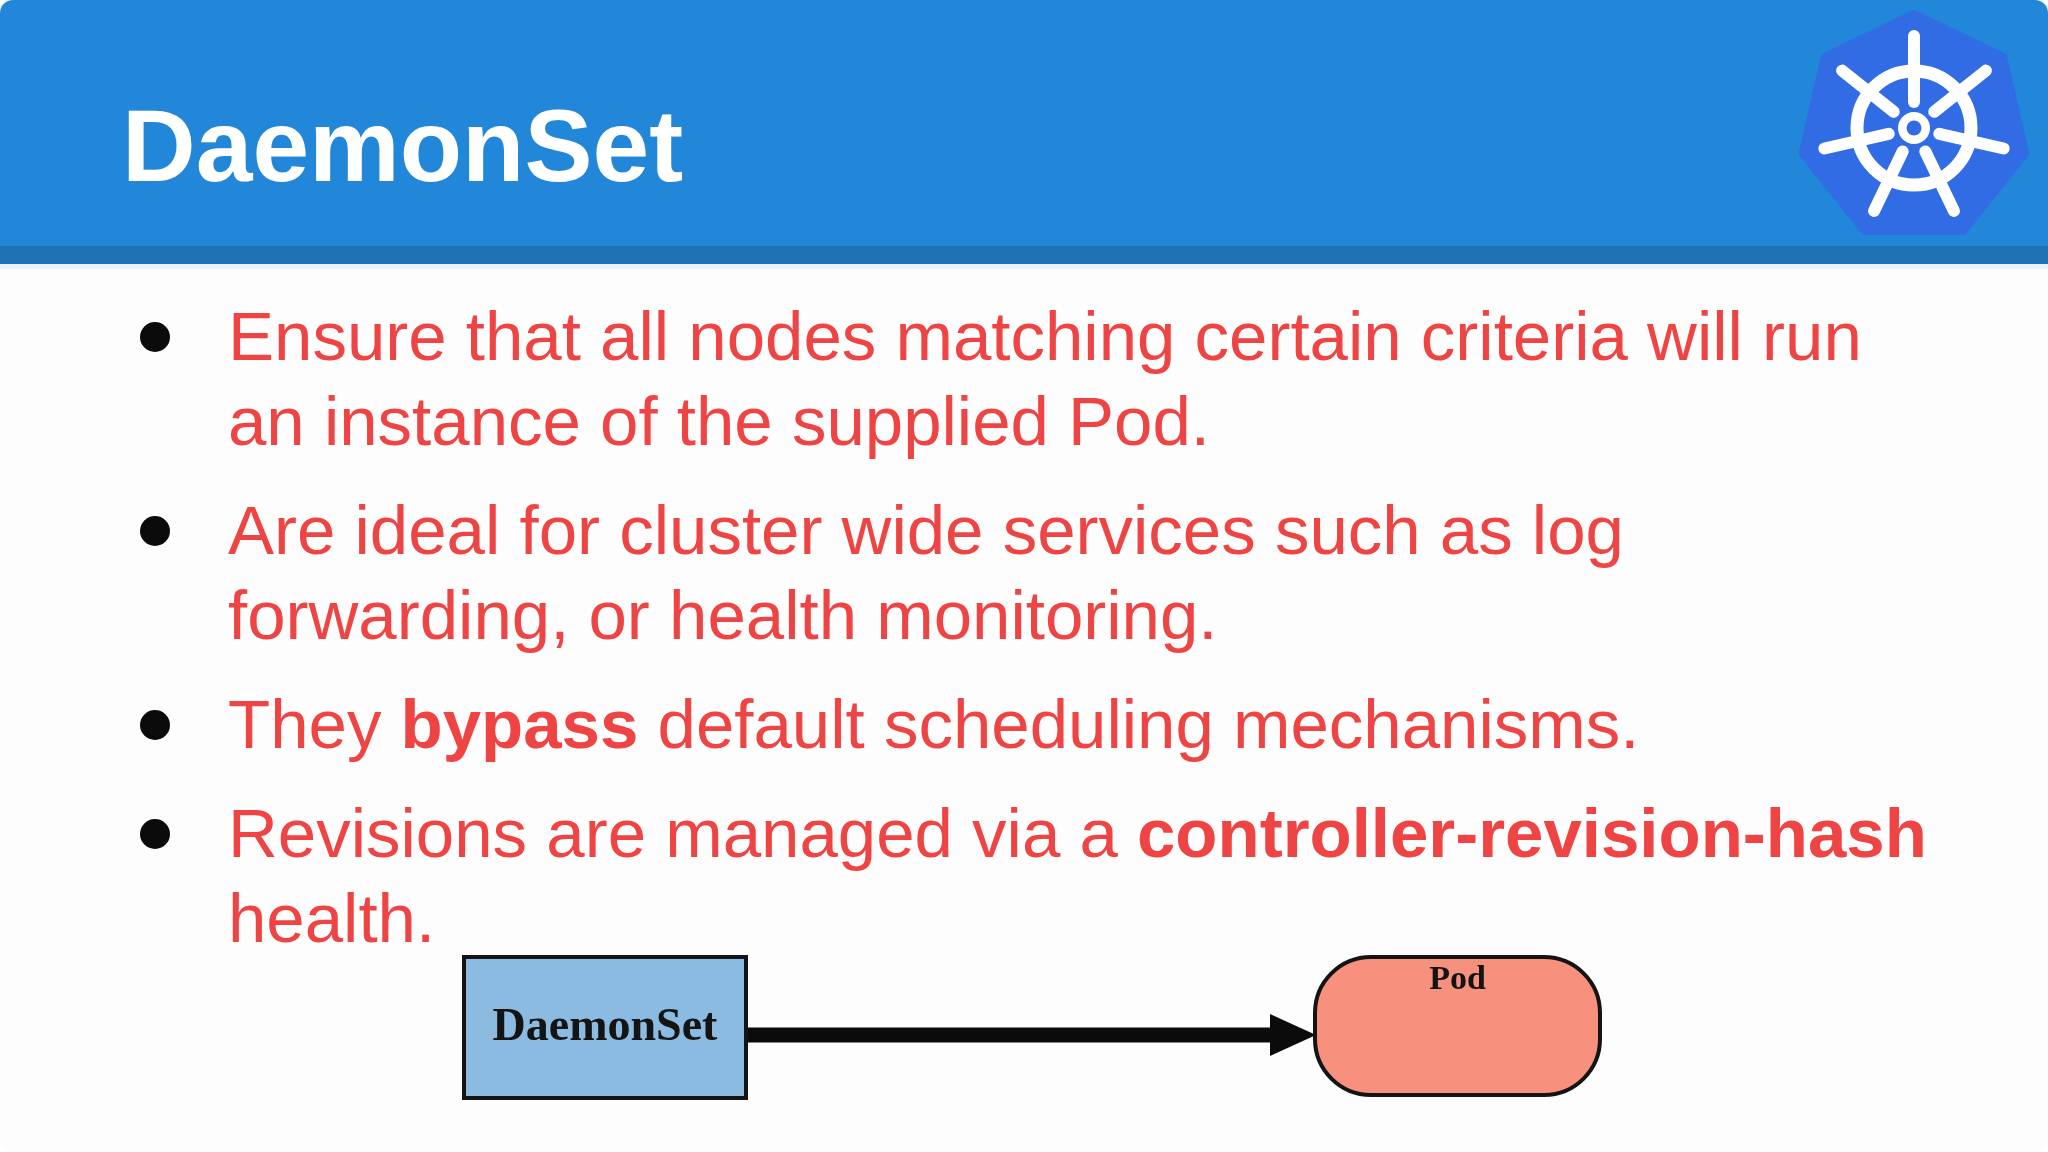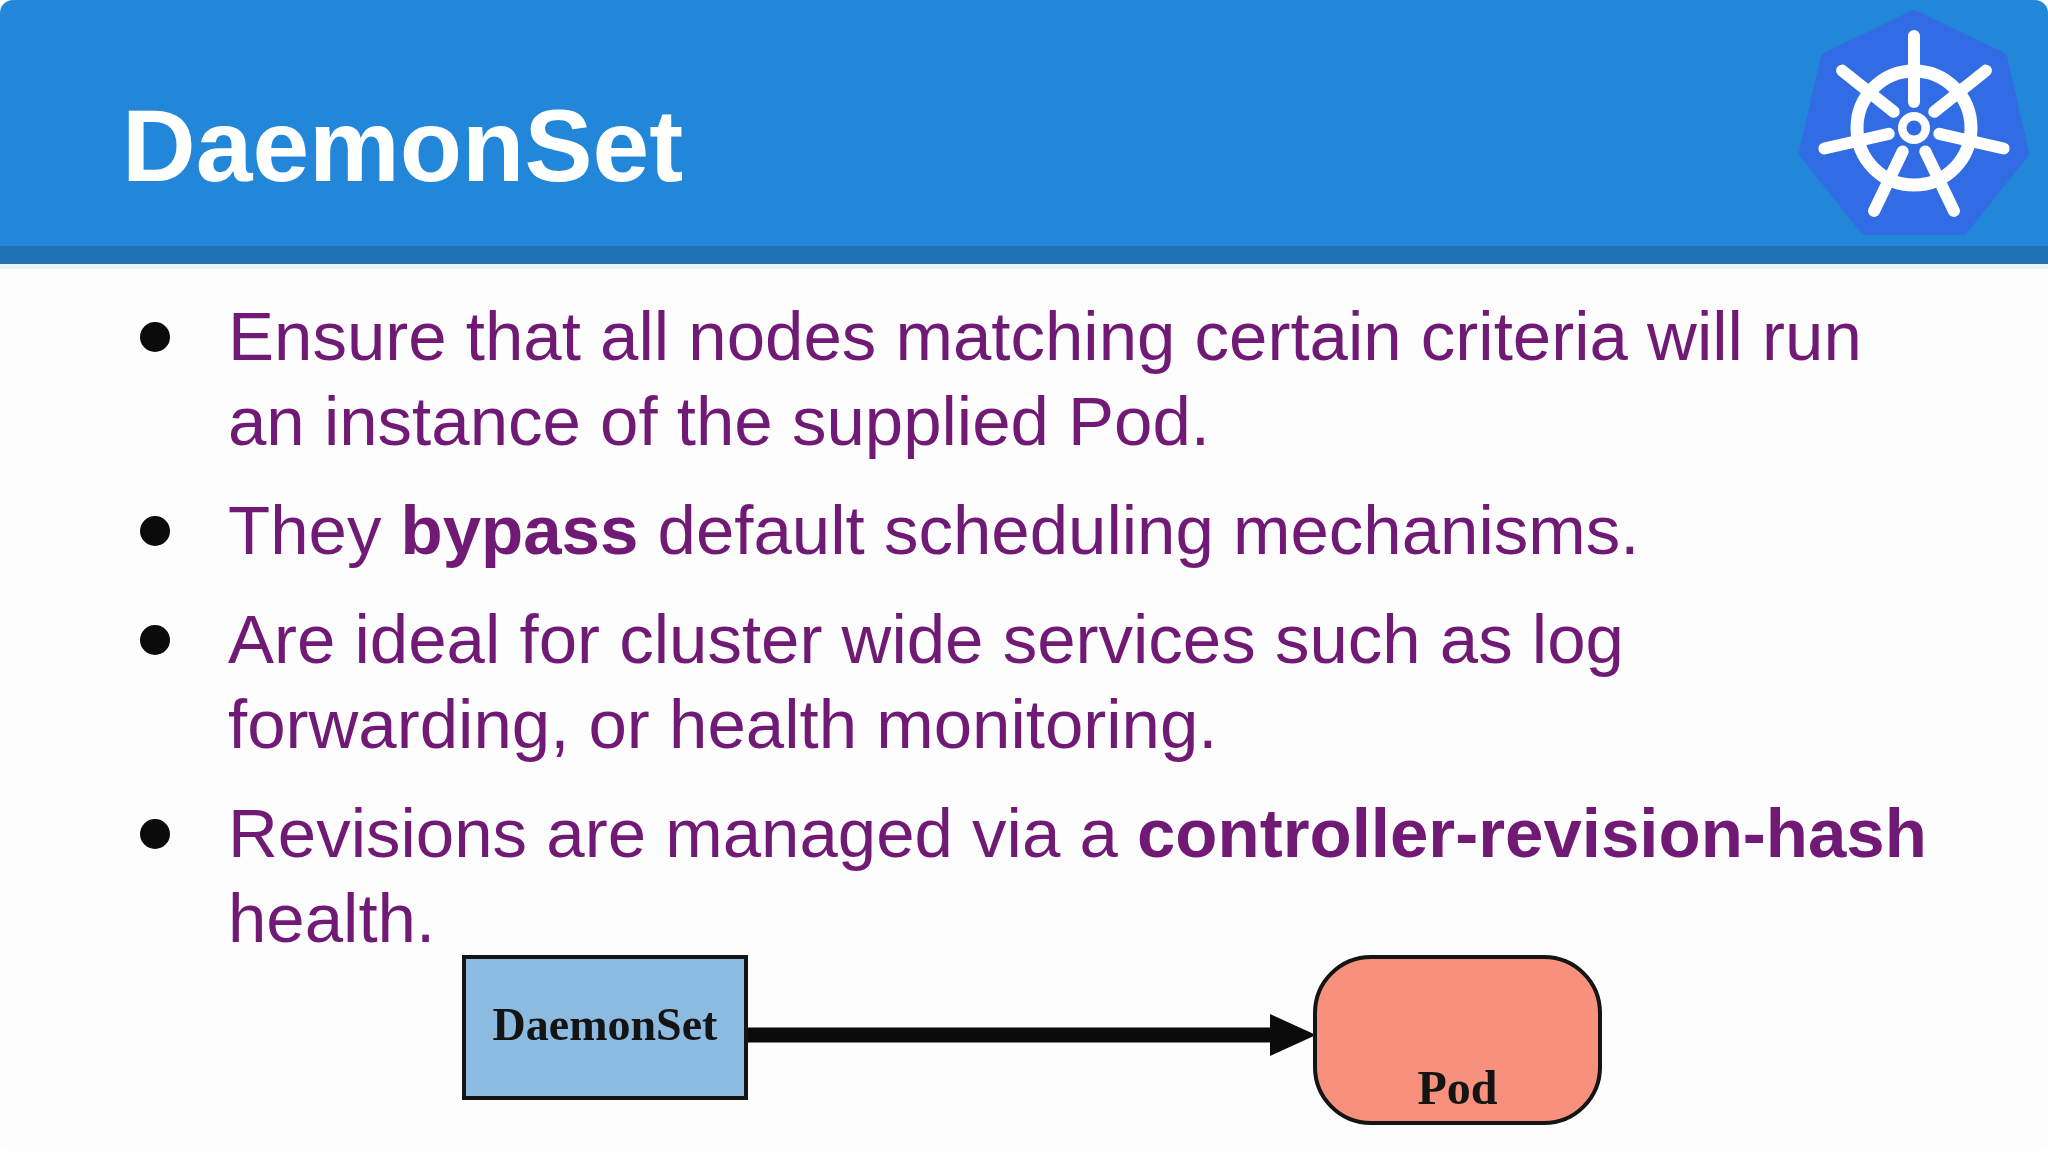--- a/index.html
+++ b/index.html
@@ -57,21 +57,21 @@
     list-style: none;
     color: #0b0b0b;
   }
   .bullets li {
     position: relative;
     padding-left: 98px;
     width: 1813px; 
     font-size: 69px;
     line-height: 85px;
     margin-bottom: 24px;
-    color: #701a75;
+    color: #ef4444;
   }
   .bullet-dot {
     position: absolute;
     left: 10px; top: 28px;
     width: 30px; height: 30px;
     border-radius: 50%;
     background: #0b0b0b;
   }
   .bold-term { font-weight: bold; }
 
@@ -87,31 +87,31 @@
     justify-content: center;
     padding-bottom: 6px;
     font-family: "Liberation Serif", serif;
     font-weight: bold;
     font-size: 46px;
     color: #141414;
   }
   .pod-shape {
     position: absolute;
     left: 1313px; top: 955px;
-    width: 289px; height: 170px;
+    width: 289px; height: 142px;
     background: #f7917e;
     border: 4px solid #141414;
     border-radius: 58px;
     display: flex;
-    align-items: flex-end;
+    align-items: flex-start;
     justify-content: center;
     padding-bottom: 6px;
     font-family: "Liberation Serif", serif;
     font-weight: bold;
-    font-size: 48px;
+    font-size: 34px;
     color: #141414;
   }
   .arrow-svg {
     position: absolute;
     left: 748px; top: 1008px;
     width: 570px; height: 54px;
   }
 </style>
 </head>
 <body>
@@ -139,25 +139,25 @@
     <circle cx="116" cy="120" r="7.5" fill="#326ce5"></circle>
   </svg>
 
   <ul class="bullets">
     <li>
       <span class="bullet-dot"></span>
       <span><span>Ensure that all nodes matching certain criteria will run an instance of the supplied Pod.</span><span class="bold-term"></span><span></span></span>
     </li>
     <li>
       <span class="bullet-dot"></span>
-      <span><span>They </span><span class="bold-term">bypass</span><span> default scheduling mechanisms.</span></span>
+      <span><span>Are ideal for cluster wide services such as log forwarding, or health monitoring.</span><span class="bold-term"></span><span></span></span>
     </li>
     <li>
       <span class="bullet-dot"></span>
-      <span><span>Are ideal for cluster wide services such as log forwarding, or health monitoring.</span><span class="bold-term"></span><span></span></span>
+      <span><span>They </span><span class="bold-term">bypass</span><span> default scheduling mechanisms.</span></span>
     </li>
     <li>
       <span class="bullet-dot"></span>
       <span><span>Revisions are managed via a </span><span class="bold-term">controller-revision-hash</span><span> health.</span></span>
     </li>
   </ul>
 
   <div class="daemonset-box">
     <span>DaemonSet</span>
   </div>

